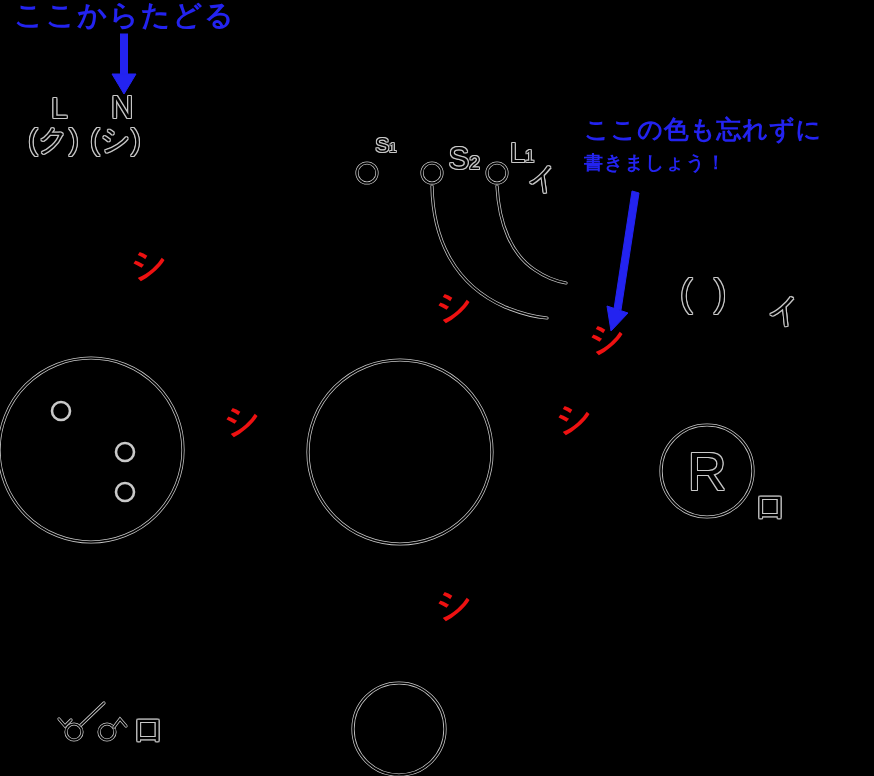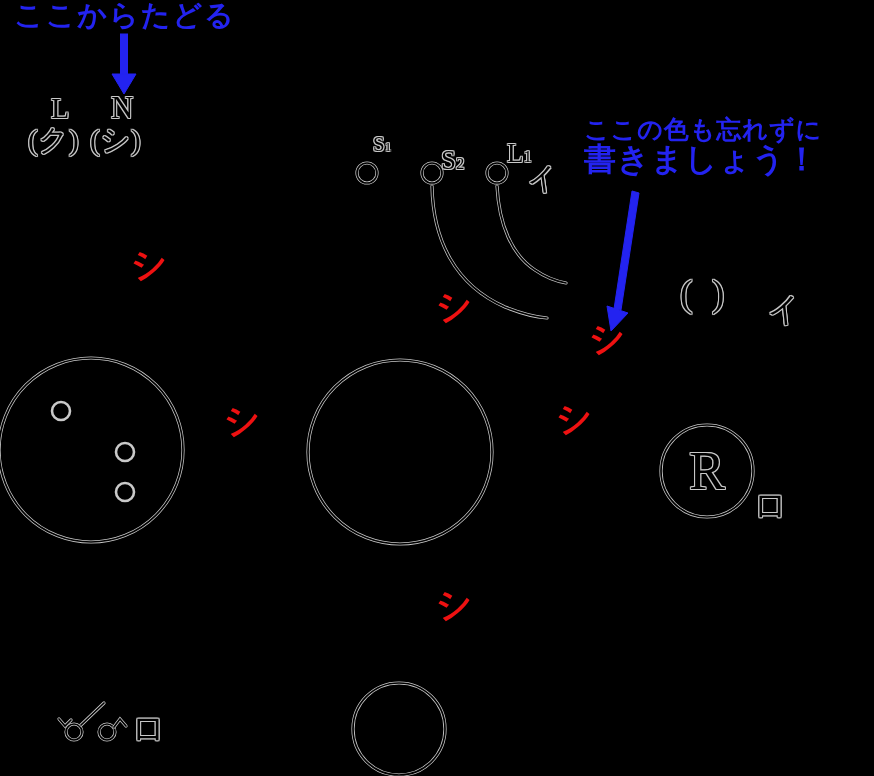--- a/index.html
+++ b/index.html
@@ -1,18 +1,18 @@
 <!DOCTYPE html>
 <html><head>
 <meta charset="utf-8">
 <style>
   html,body{margin:0;padding:0;background:#000;}
   #stage{
     position:relative;width:874px;height:776px;background:#000;overflow:hidden;
-    font-family:Liberation Serif, serif;
+    font-family:Liberation Sans, sans-serif;
   }
   .abs{position:absolute;white-space:pre;line-height:1;}
   
   .ink-text{
     color:#000;
     text-shadow:-1px 0 0 #c9c9c9,1px 0 0 #c9c9c9,0 -1px 0 #c9c9c9,0 1px 0 #c9c9c9,
                 -1px -1px 0 #b5b5b5,1px 1px 0 #b5b5b5,-1px 1px 0 #b5b5b5,1px -1px 0 #b5b5b5;
   }
   .blue-text{color:#2323f0;font-weight:bold;}
   .red-text{color:#ee1111;font-weight:bold;}
@@ -95,31 +95,31 @@
       <path class="fringe" d="M81,725 L104,703"></path>
         <path class="core" d="M81,725 L104,703"></path>
       <path class="fringe" d="M114,727 L120,719 L126,726"></path>
         <path class="core" d="M114,727 L120,719 L126,726"></path>
     </g>
   </svg>
 
   <div class="abs blue-text" style="left:14px;top:1px;font-size:29px;letter-spacing:2px;">ここからたどる</div>
 
   <div class="abs blue-text" style="left:584px;top:117px;font-size:25px;letter-spacing:1px;">ここの色も忘れずに</div>
-  <div class="abs blue-text" style="left:584px;top:143px;font-size:32px;letter-spacing:1px;">書きましょう！</div>
+  <div class="abs blue-text" style="left:584px;top:153px;font-size:19px;letter-spacing:1px;">書きましょう！</div>
 
   <div class="abs ink-text" style="left:51px;top:93px;font-size:30px;">L</div>
   <div class="abs ink-text" style="left:111px;top:92px;font-size:31px;">N</div>
   <div class="abs ink-text" style="left:28px;top:125px;font-size:30px;">(ク)</div>
   <div class="abs ink-text" style="left:90px;top:125px;font-size:30px;">(シ)</div>
 
   <div class="abs ink-text" style="left:352px;top:113px;font-size:21px;">
     <span>S</span><span class="sub">1</span>
   </div>
-  <div class="abs ink-text" style="left:414px;top:120px;font-size:27px;">
+  <div class="abs ink-text" style="left:414px;top:112px;font-size:31px;">
     <span>S</span><span class="sub">2</span>
   </div>
   <div class="abs ink-text" style="left:480px;top:113px;font-size:27px;">
     <span>L</span><span class="sub">1</span>
   </div>
 
   <div class="abs ink-text" style="left:527px;top:164px;font-size:30px;transform:rotate(-8deg);">イ</div>
 
   <div class="abs ink-text" style="left:680px;top:274px;font-size:38px;">(  )</div>
   <div class="abs ink-text" style="left:767px;top:294px;font-size:33px;transform:rotate(-6deg);">イ</div>

